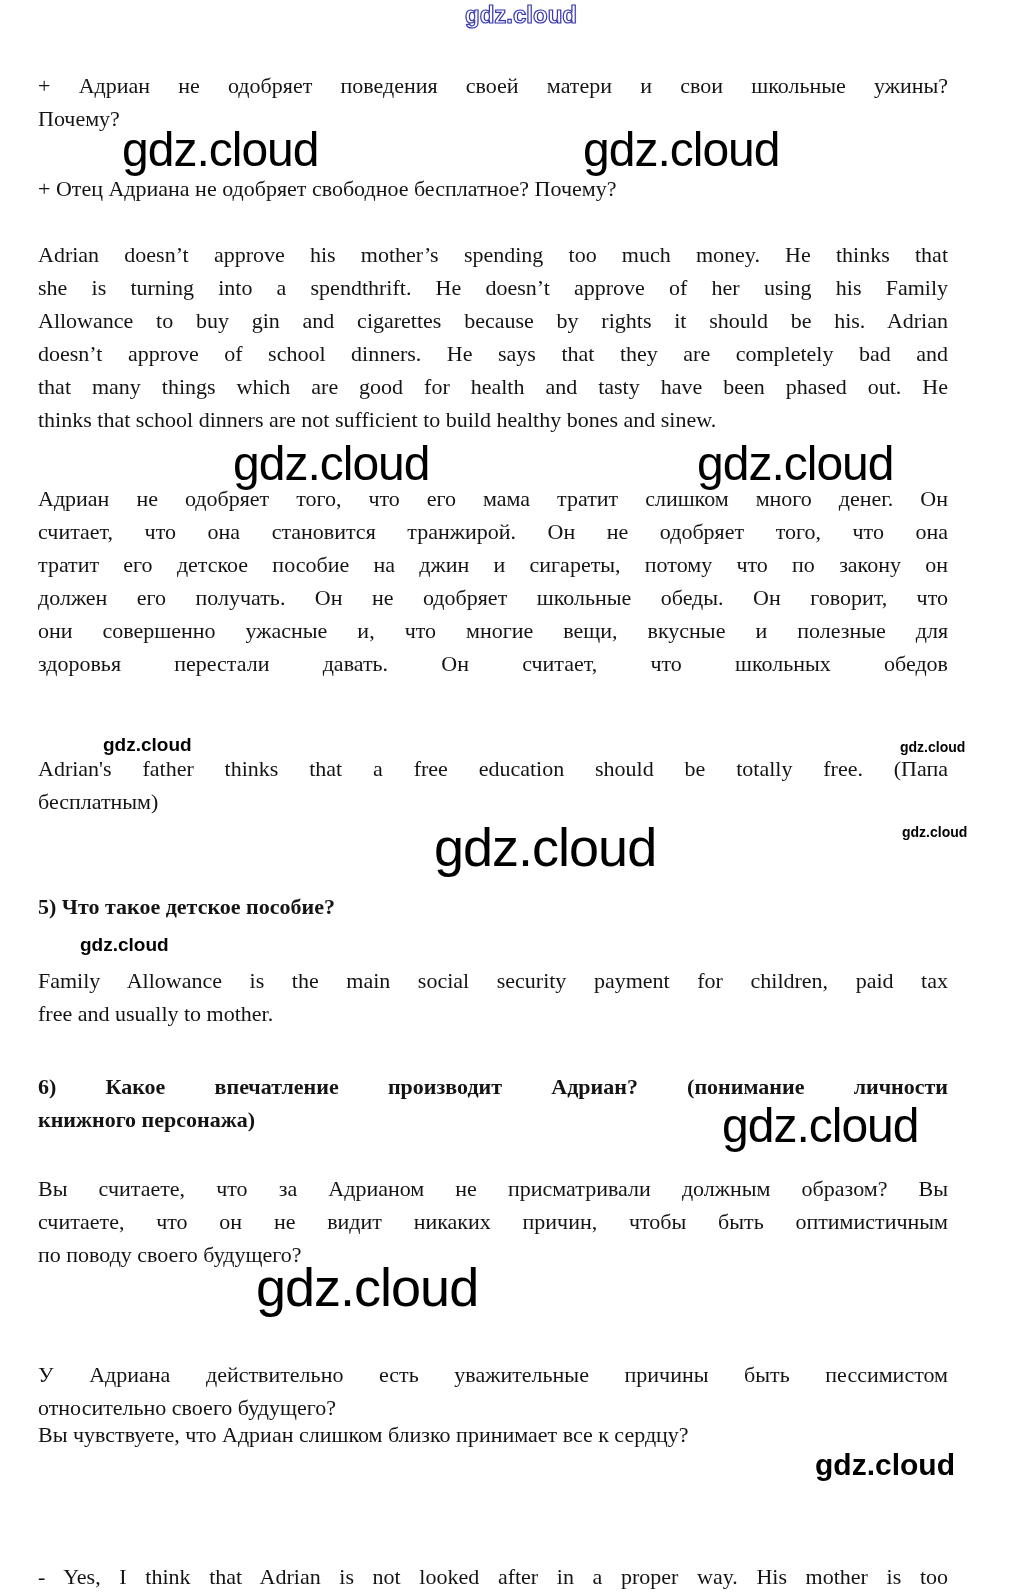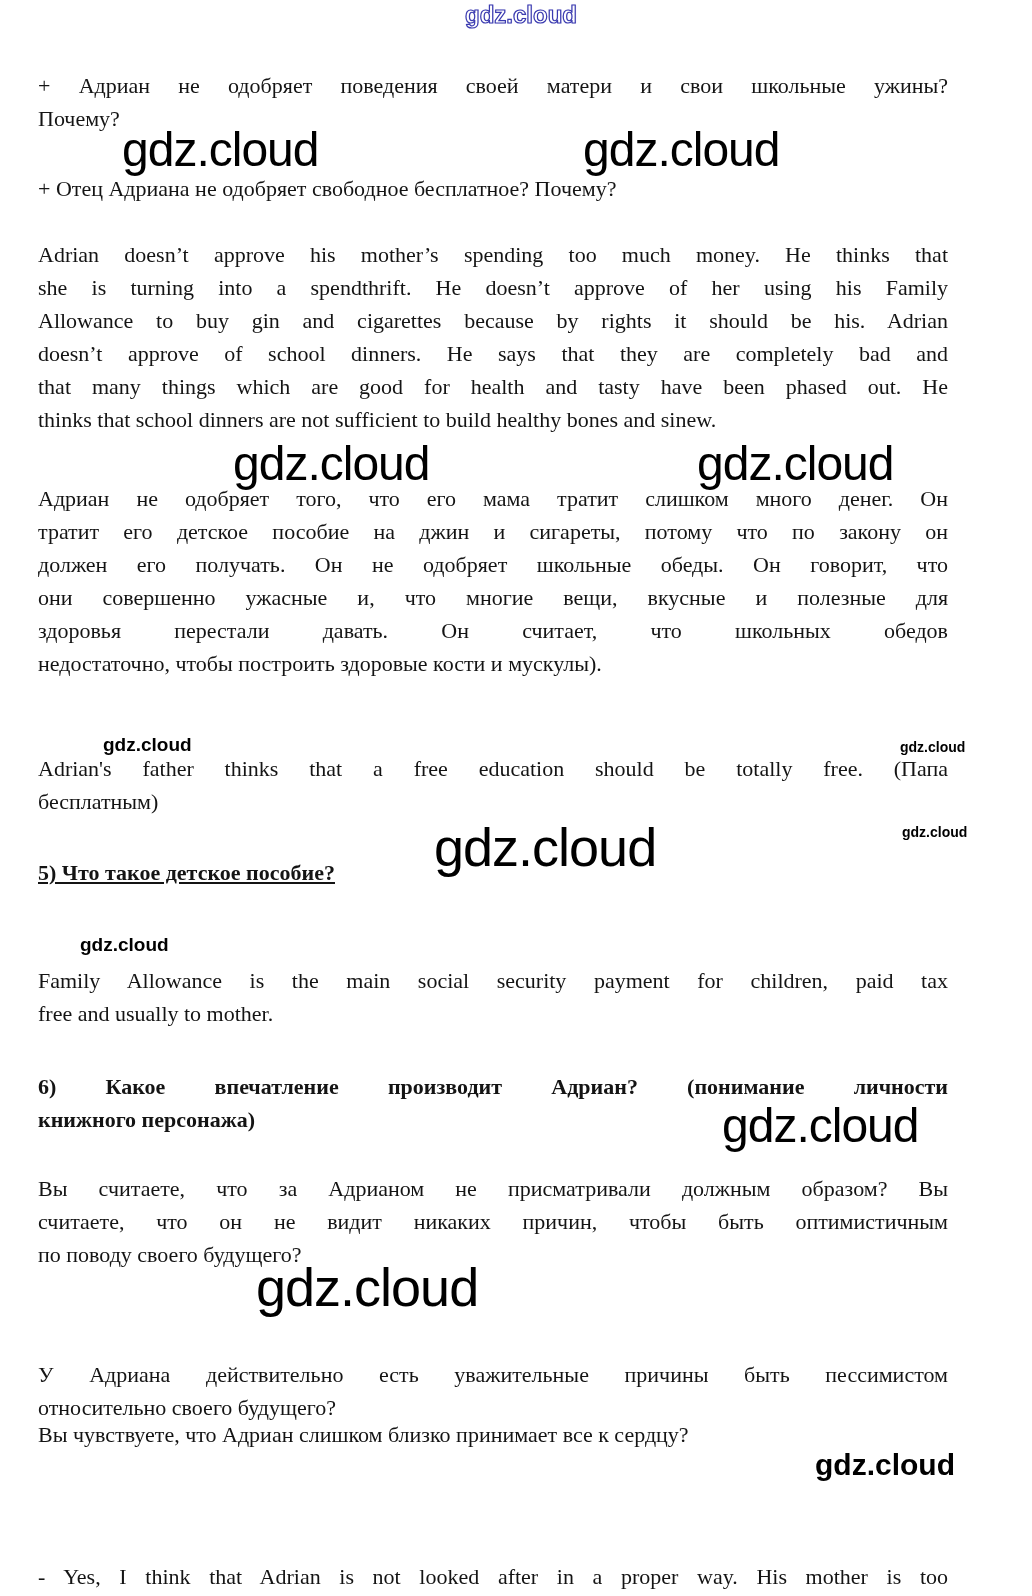--- a/index.html
+++ b/index.html
@@ -66,39 +66,39 @@
   <span class="ln jl">doesn’t approve of school dinners. He says that they are completely bad and</span>
   <span class="ln jl">that many things which are good for health and tasty have been phased out. He</span>
   <span class="ln">thinks that school dinners are not sufficient to build healthy bones and sinew.</span>
 </div>
 
 <div class="wm wm-big" style="left:233px;top:440px;">gdz.cloud</div>
 <div class="wm wm-big" style="left:697px;top:440px;">gdz.cloud</div>
 
 <div class="para" style="top:482px;">
   <span class="ln jl">Адриан не одобряет того, что его мама тратит слишком много денег. Он</span>
+  <span class="ln jl">считает, что она становится транжирой. Он не одобряет того, что она</span>
   <span class="ln jl">тратит его детское пособие на джин и сигареты, потому что по закону он</span>
   <span class="ln jl">должен его получать. Он не одобряет школьные обеды. Он говорит, что</span>
   <span class="ln jl">они совершенно ужасные и, что многие вещи, вкусные и полезные для</span>
   <span class="ln jl">здоровья перестали давать. Он считает, что школьных обедов</span>
-  <span class="ln">недостаточно, чтобы построить здоровые кости и мускулы).</span>
 </div>
 
 <div class="wm wm-sm" style="left:103px;top:735px;">gdz.cloud</div>
 <div class="wm wm-xs" style="left:900px;top:740px;">gdz.cloud</div>
 
 <div class="para" style="top:752px;">
   <span class="ln jl">Adrian's father thinks that a free education should be totally free. (Папа</span>
   <span class="ln">бесплатным)</span>
 </div>
 
 <div class="wm wm-xs" style="left:902px;top:825px;">gdz.cloud</div>
 <div class="wm wm-big-c" style="left:434px;top:820px;">gdz.cloud</div>
 
-<div class="para bold" style="top:856px;text-decoration:underline;">
+<div class="para bold" style="top:890px;">
   <span class="ln">5) Что такое детское пособие?</span>
 </div>
 
 <div class="wm wm-sm" style="left:80px;top:935px;">gdz.cloud</div>
 
 <div class="para" style="top:964px;">
   <span class="ln jl">Family Allowance is the main social security payment for children, paid tax</span>
   <span class="ln">free and usually to mother.</span>
 </div>
 

